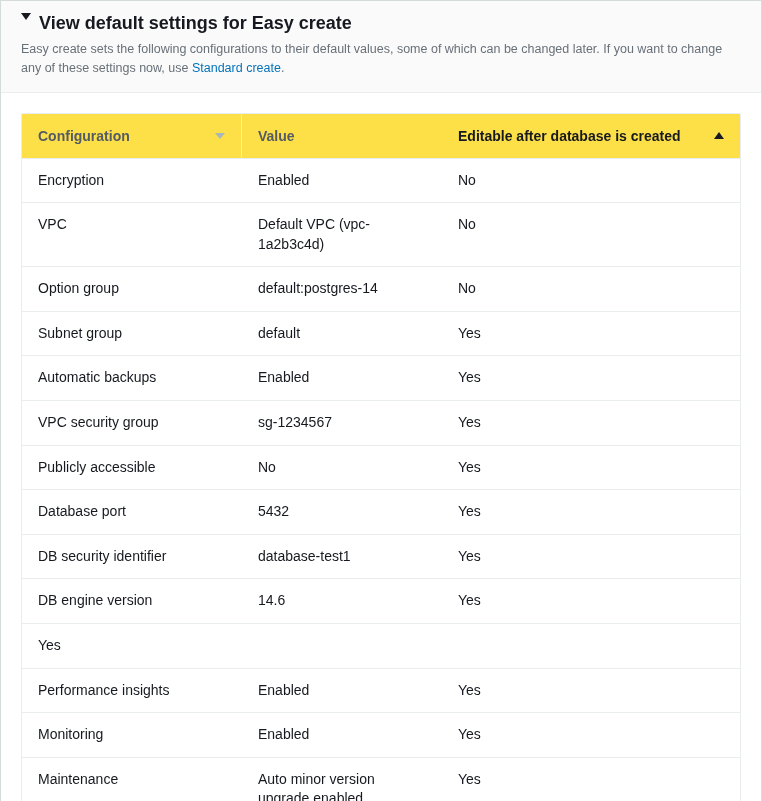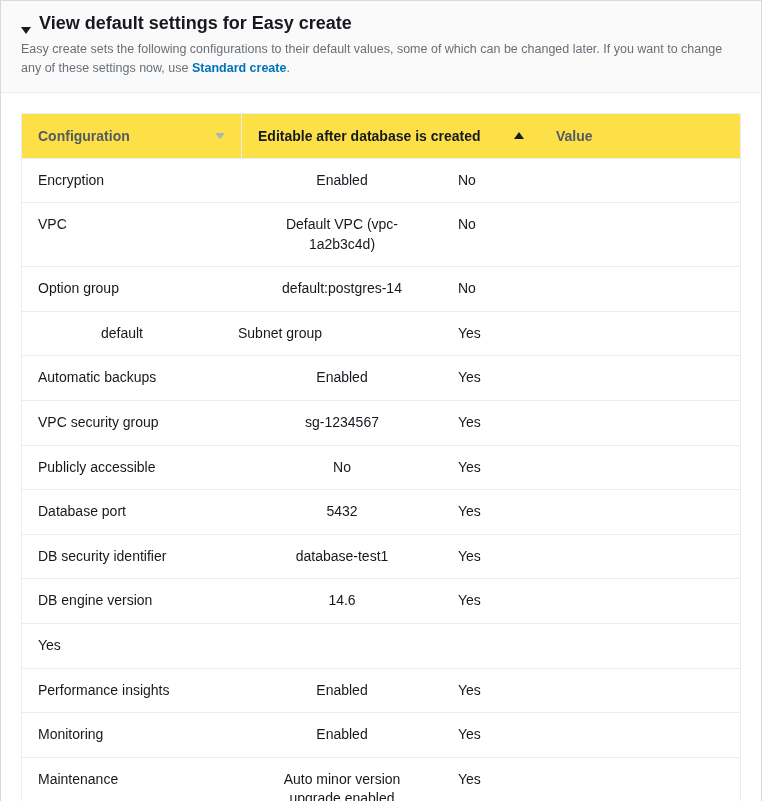--- a/index.html
+++ b/index.html
@@ -17,21 +17,21 @@
       border: 1px solid #d5dbdb;
       width: 762px;
     }
     .header-section {
       padding: 12px 20px 14px 20px;
       background: #fafafa;
       border-bottom: 1px solid #eaeded;
     }
     .header-title-row {
       display: flex;
-      align-items: flex-end;
+      align-items: flex-start;
       gap: 8px;
     }
     .caret {
       display: inline-block;
       width: 0;
       height: 0;
       border-left: 5px solid transparent;
       border-right: 5px solid transparent;
       border-top: 7px solid #16191f;
       cursor: pointer;
@@ -42,21 +42,21 @@
       color: #16191f;
     }
     .header-desc {
       margin-top: 6px;
       font-size: 12.5px;
       color: #687078;
       line-height: 1.5;
     }
     .link {
       color: #0073bb;
-      font-weight: 700;
+      font-weight: 400;
       text-decoration: none;
       cursor: pointer;
     }
     .content-section {
       padding: 20px;
     }
     .table-container {
       border: 1px solid #eaeded;
       border-radius: 2px;
     }
@@ -104,21 +104,21 @@
     .table-body .row:last-child {
       border-bottom: none;
     }
     .td {
       padding: 12px 16px;
       font-size: 14px;
       color: #16191f;
       line-height: 1.4;
     }
     .td.config { width: 220px; }
-    .td.value { width: 200px; text-align: center; }
+    .td.value { width: 200px; }
     .td.editable { flex: 1; }
   </style>
 </head>
 <body>
 
 <div class="outer-container">
   <div class="header-section">
     <div class="header-title-row">
       <span class="caret"></span>
       <h2 class="header-title">View default settings for Easy create</h2>
@@ -130,49 +130,49 @@
 
   <div class="content-section">
     <div class="table-container">
       <div class="table-header">
         <div class="th config">
           <span>Configuration</span>
           <span class="sort-icon">
             <span class="sort-desc-light"></span>
           </span>
         </div>
+        <div class="th value">
+          <span>Value</span>
+        </div>
         <div class="th editable">
           <span>Editable after database is created</span>
           <span class="sort-icon">
             <span class="sort-asc-dark"></span>
           </span>
         </div>
-        <div class="th value">
-          <span>Value</span>
-        </div>
       </div>
       <div class="table-body" id="table-body">
       <div class="row">
             <div class="td config">Encryption</div>
             <div class="td value">Enabled</div>
             <div class="td editable">No</div>
           </div>
           <div class="row">
             <div class="td config">VPC</div>
             <div class="td value">Default VPC (vpc-1a2b3c4d)</div>
             <div class="td editable">No</div>
           </div>
           <div class="row">
             <div class="td config">Option group</div>
             <div class="td value">default:postgres-14</div>
             <div class="td editable">No</div>
           </div>
           <div class="row">
+            <div class="td config">Subnet group</div>
             <div class="td value">default</div>
-            <div class="td config">Subnet group</div>
             <div class="td editable">Yes</div>
           </div>
           <div class="row">
             <div class="td config">Automatic backups</div>
             <div class="td value">Enabled</div>
             <div class="td editable">Yes</div>
           </div>
           <div class="row">
             <div class="td config">VPC security group</div>
             <div class="td value">sg-1234567</div>

